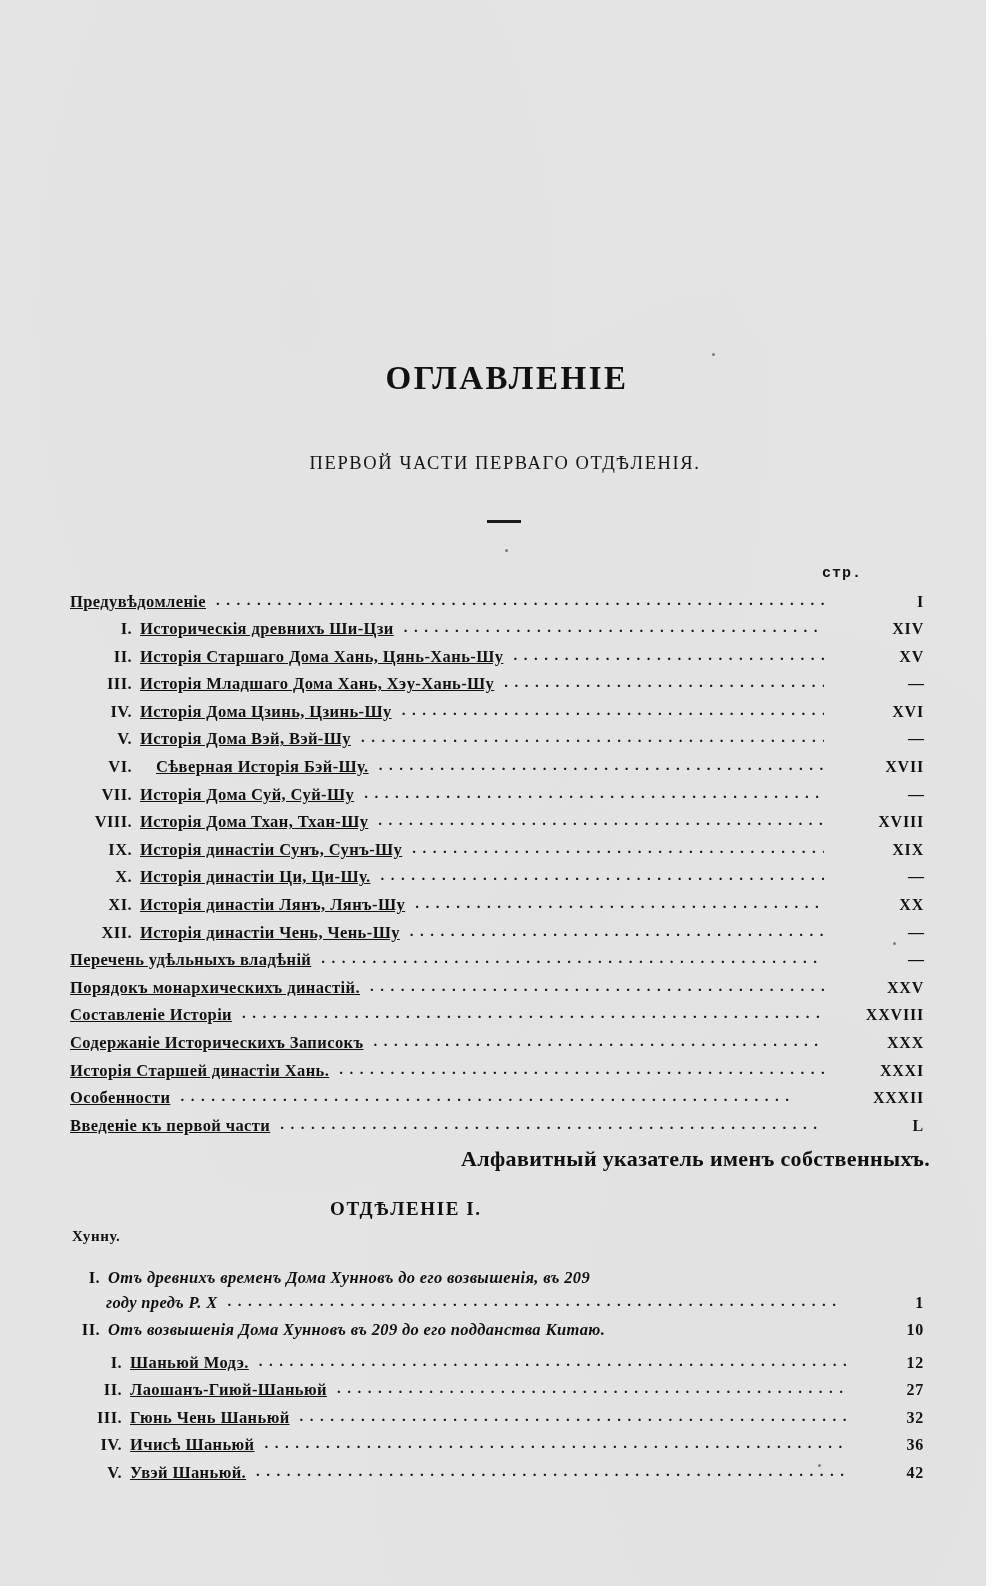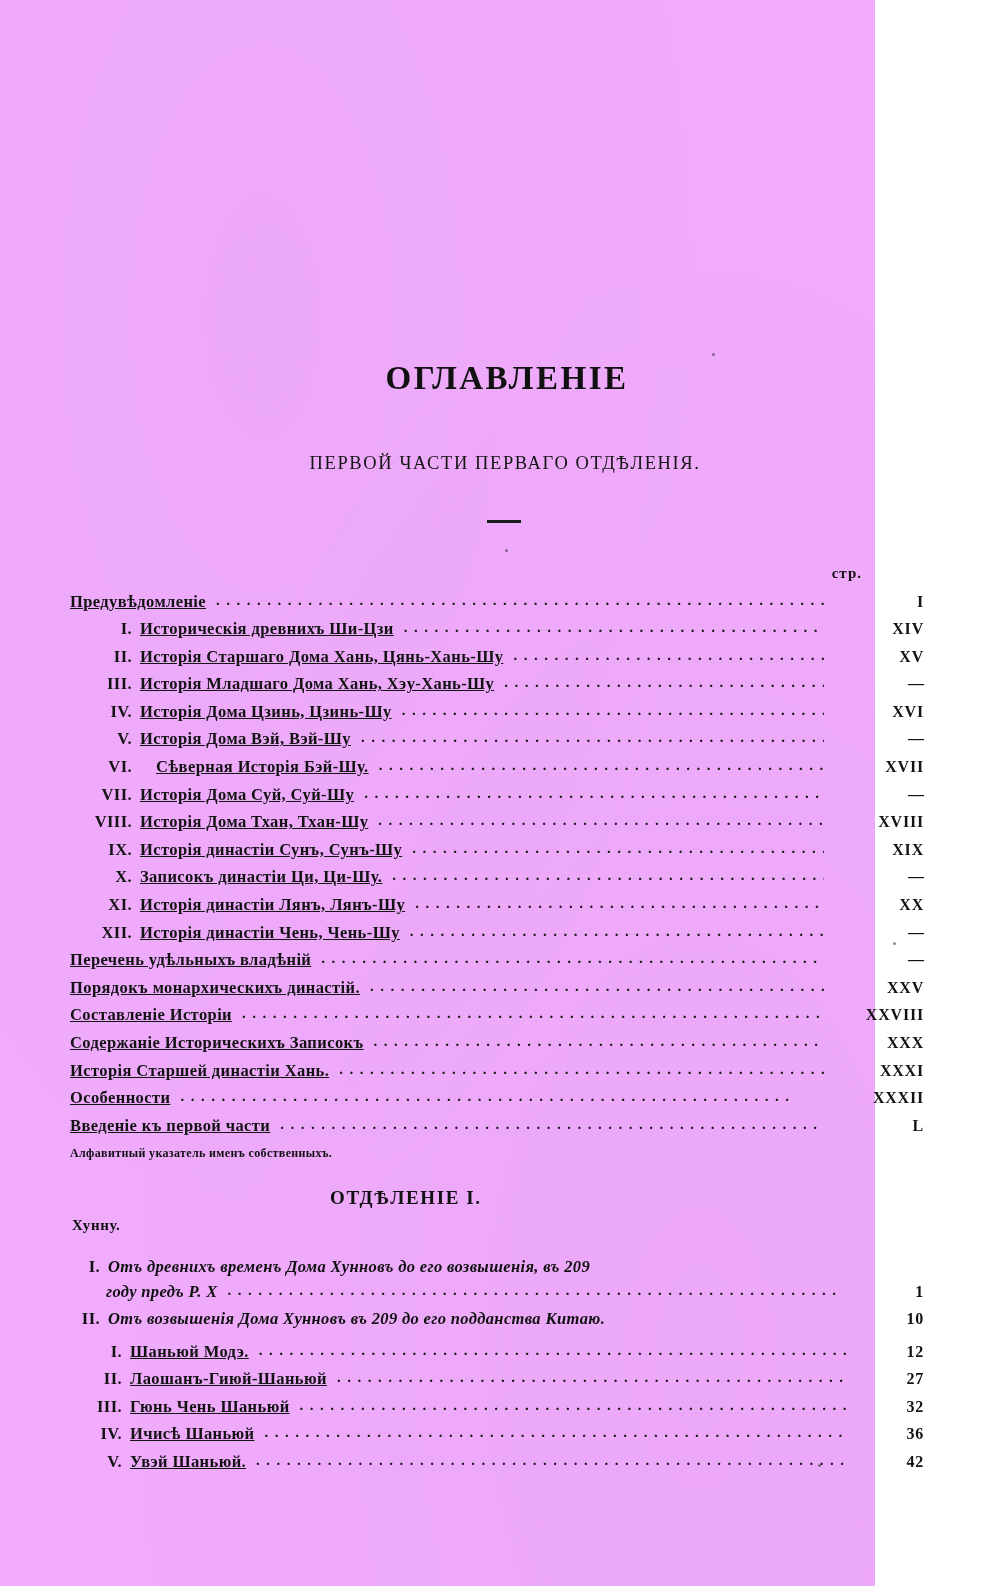--- a/index.html
+++ b/index.html
@@ -11,23 +11,23 @@
     width: 1000px;
     height: 1586px;
     font-family: "Liberation Serif", serif;
     color: #101010;
     position: relative;
     overflow: hidden;
   }
   .page {
     position: absolute;
     left: 0; top: 0;
-    width: 875px;
+    width: 986px;
     height: 1586px;
-    background: #f0abfc;
+    background: #e5e5e5;
   }
   
   .page::before {
     content: "";
     position: absolute;
     inset: 0;
     background:
       radial-gradient(ellipse at 30% 20%, rgba(0,0,0,0.012), rgba(0,0,0,0) 60%),
       radial-gradient(ellipse at 80% 85%, rgba(0,0,0,0.015), rgba(0,0,0,0) 65%);
     pointer-events: none;
@@ -70,20 +70,21 @@
   }
 
   .col-head {
     font-size: 15px;
     font-weight: bold;
     letter-spacing: 1px;
     text-align: right;
     margin-top: 42px;
     padding-right: 68px;
     color: #141414;
+    font-family: Liberation Mono, monospace;
   }
 
   ul.toc {
     list-style: none;
     margin: 6px 0 0 0;
     padding: 0;
   }
   li.toc-row {
     display: flex;
     align-items: baseline;
@@ -164,24 +165,25 @@
     font-style: italic;
   }
   .wrap-second {
     display: flex;
     align-items: baseline;
     padding-left: 36px;
     font-size: 16.5px;
     font-weight: bold;
   }
   .plain-note {
-    font-size: 12px;
+    font-size: 22px;
     font-weight: bold;
     letter-spacing: 0.35px;
     padding: 6px 0 0 0;
+    text-align: right;
   }
   .speck {
     position: absolute;
     width: 3px;
     height: 3px;
     background: #2a2a2a;
     border-radius: 50%;
     opacity: .55;
   }
 </style>
@@ -260,21 +262,21 @@
           <span class="toc-page">XVIII</span>
         </li>
         <li class="toc-row indent-1">
           <span class="toc-num" style="width: 62px; margin-right: 8px;">IX.</span>
           <span class="toc-label">Исторія династіи Сунъ, Сунъ-Шу</span>
           <span class="dots">............................................................</span>
           <span class="toc-page">XIX</span>
         </li>
         <li class="toc-row indent-1">
           <span class="toc-num" style="width: 62px; margin-right: 8px;">X.</span>
-          <span class="toc-label">Записокъ династіи Ци, Ци-Шу.</span>
+          <span class="toc-label">Исторія династіи Ци, Ци-Шу.</span>
           <span class="dots">............................................................</span>
           <span class="toc-page dash">—</span>
         </li>
         <li class="toc-row indent-1">
           <span class="toc-num" style="width: 62px; margin-right: 8px;">XI.</span>
           <span class="toc-label">Исторія династіи Лянъ, Лянъ-Шу</span>
           <span class="dots">............................................................</span>
           <span class="toc-page">XX</span>
         </li>
         <li class="toc-row indent-1">

